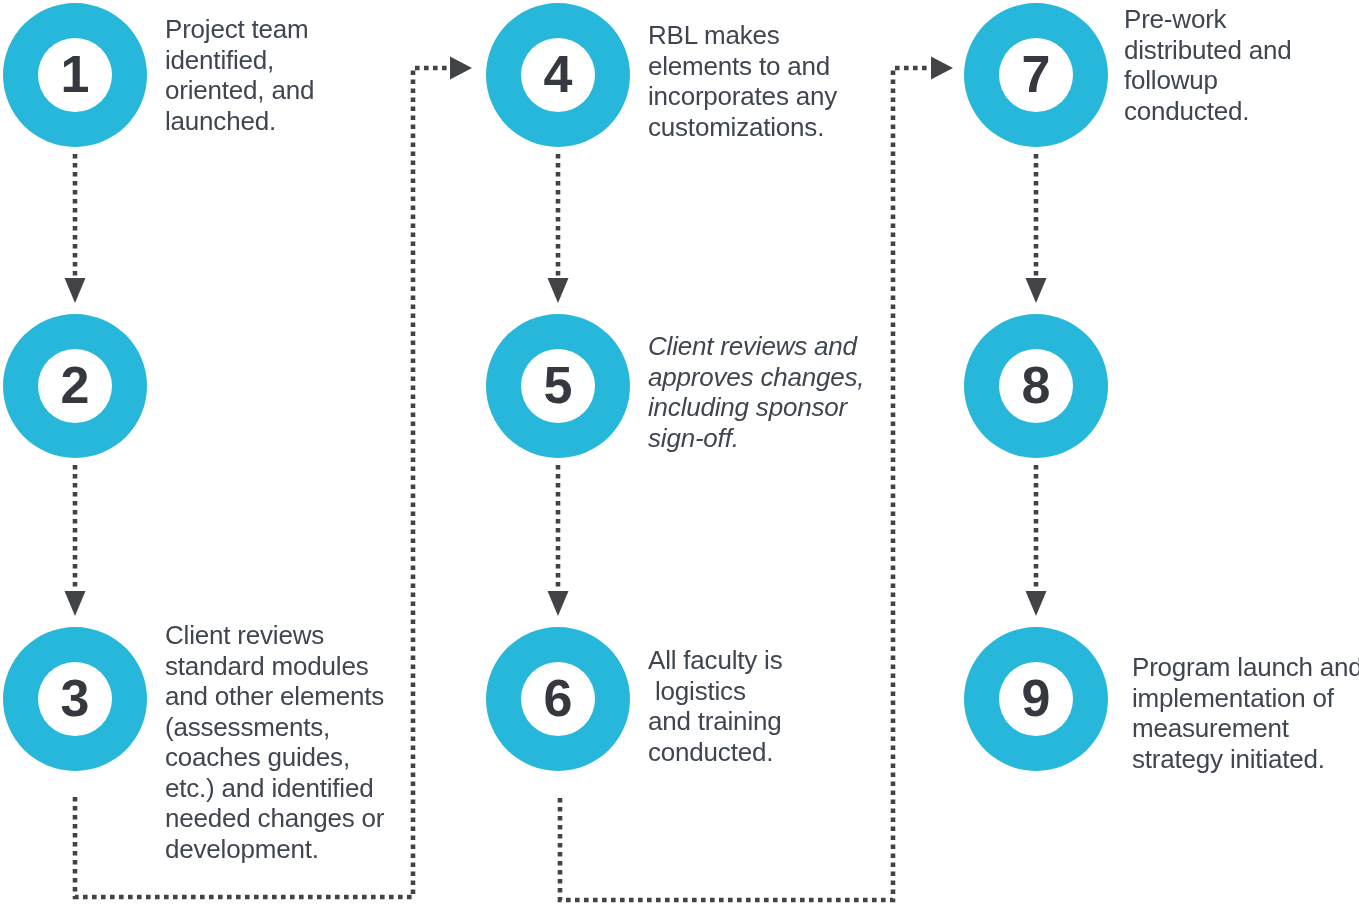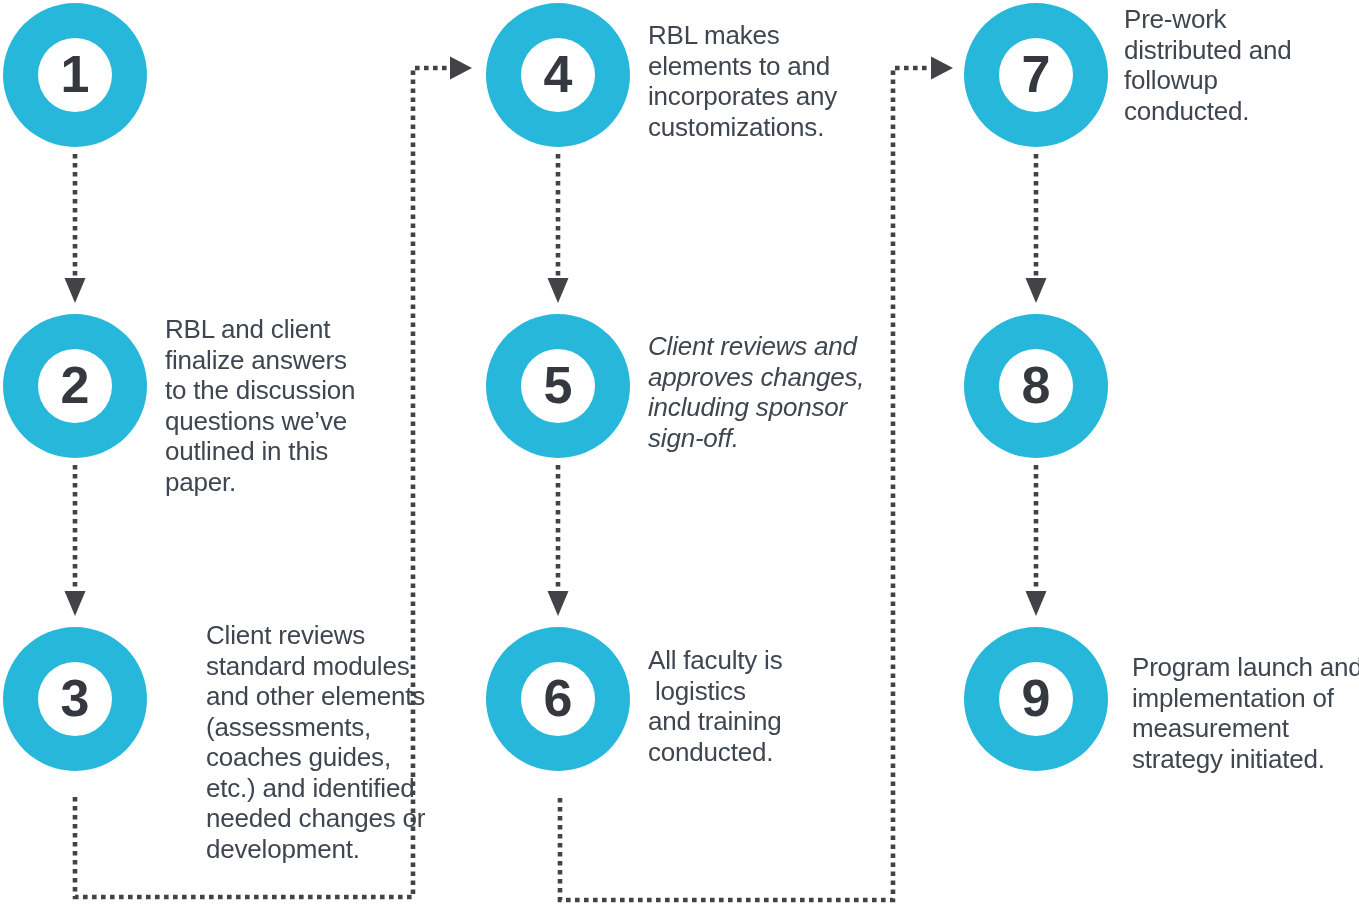--- a/index.html
+++ b/index.html
@@ -114,39 +114,37 @@
       <line class="dots" x1="1036" y1="465" x2="1036" y2="591"></line>
       <polygon class="head" points="1025.5,591 1046.5,591 1036,616"></polygon>
     </g>
   </svg>
 
   <div class="step-badge" style="left:3px; top:3px;">
     <div class="badge-hole">
       <span class="step-number">1</span>
     </div>
   </div>
+  <div class="step-desc" style="left:165px; top:14px;">Project team
+identified,
+oriented, and
+launched.</div>
 
   <div class="step-badge" style="left:3px; top:314px;">
     <div class="badge-hole">
       <span class="step-number">2</span>
     </div>
   </div>
-  <div class="step-desc" style="left:165px; top:314px;">RBL and client
-finalize answers
-to the discussion
-questions we’ve
-outlined in this
-paper.</div>
 
   <div class="step-badge" style="left:3px; top:627px;">
     <div class="badge-hole">
       <span class="step-number">3</span>
     </div>
   </div>
-  <div class="step-desc" style="left:165px; top:620px;margin-left:41px;">Client reviews
+  <div class="step-desc" style="left:165px; top:620px;">Client reviews
 standard modules
 and other elements
 (assessments,
 coaches guides,
 etc.) and identified
 needed changes or
 development.</div>
 
   <div class="step-badge" style="left:486px; top:3px;">
     <div class="badge-hole">

